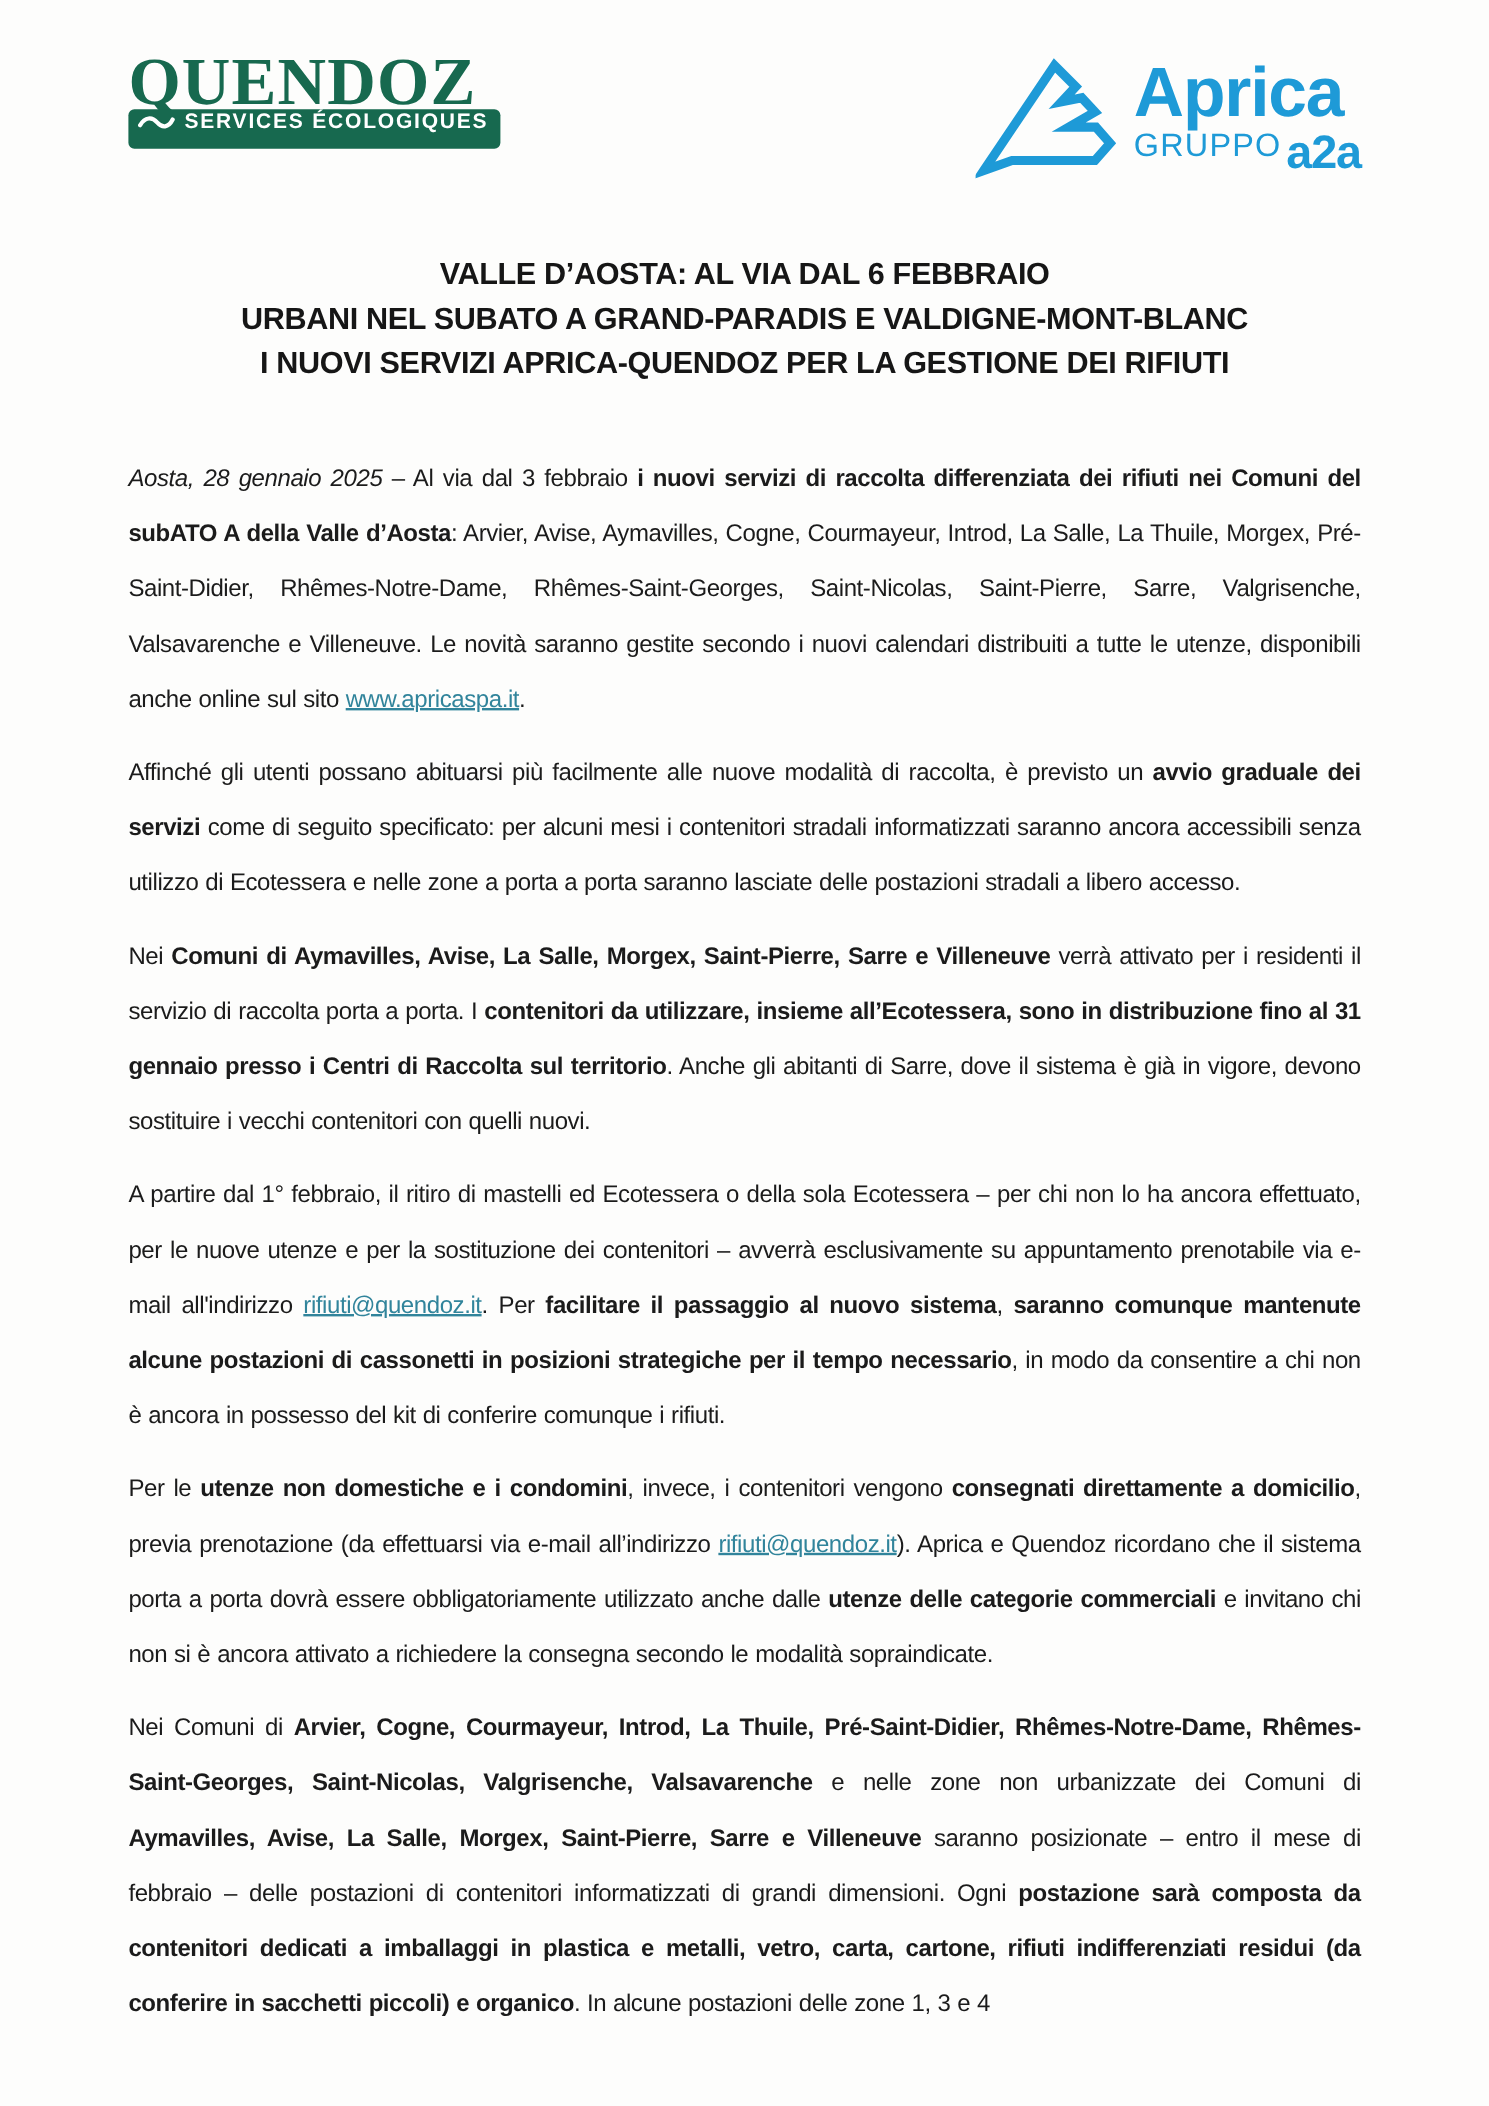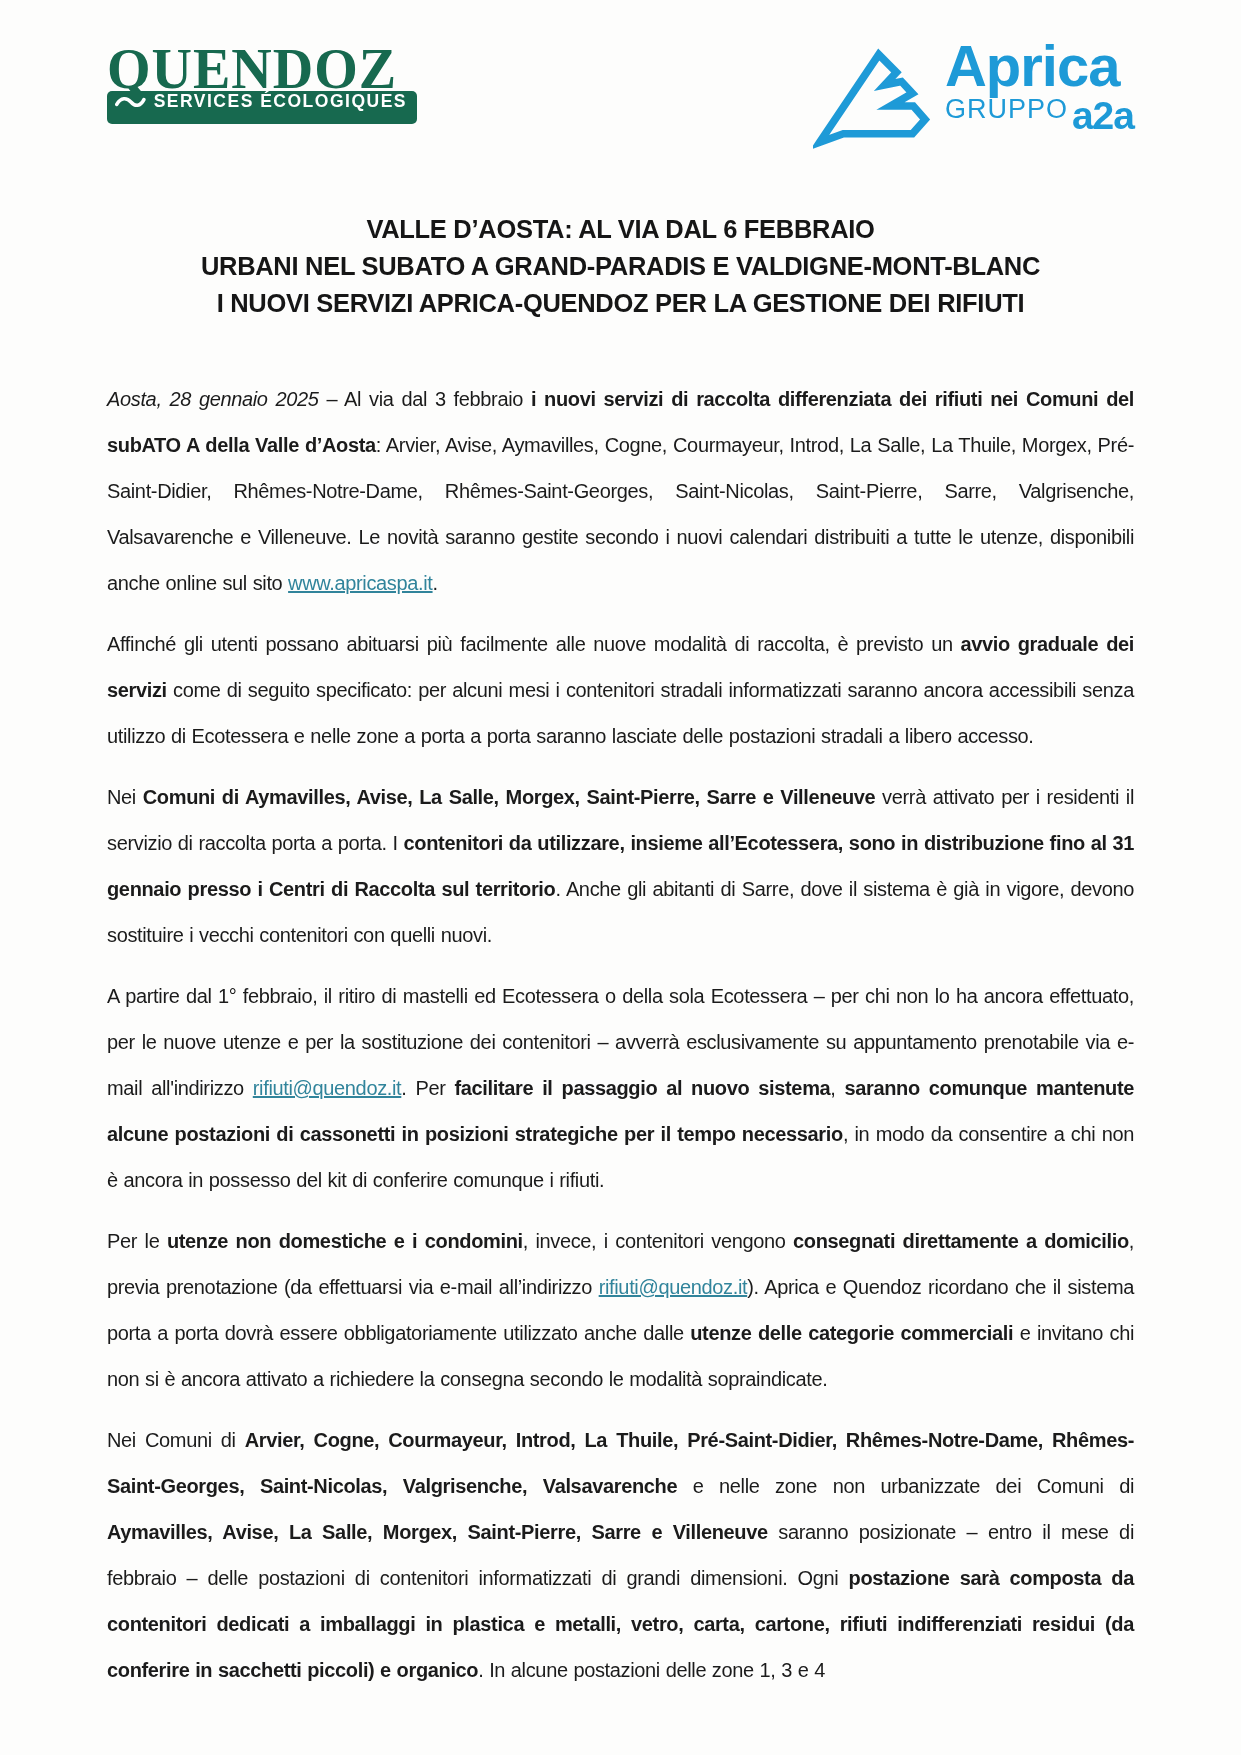--- a/index.html
+++ b/index.html
@@ -54,21 +54,21 @@
     font-size: 17.5px;
     letter-spacing: 1.5px;
     white-space: nowrap;
   }
   .aprica {
     display: flex;
     align-items: flex-start;
     gap: 14px;
     margin-top: -4px;
   }
-  .aprica-text { display: flex; flex-direction: column; align-items: flex-start; }
+  .aprica-text { display: flex; flex-direction: column; align-items: flex-start; margin-top: 12px; }
   .aprica-name {
     color: var(--aprica-blue);
     font-weight: 700;
     font-size: 58px;
     line-height: 60px;
     letter-spacing: -1px;
   }
   .aprica-group {
     display: flex;
     align-items: flex-start;

